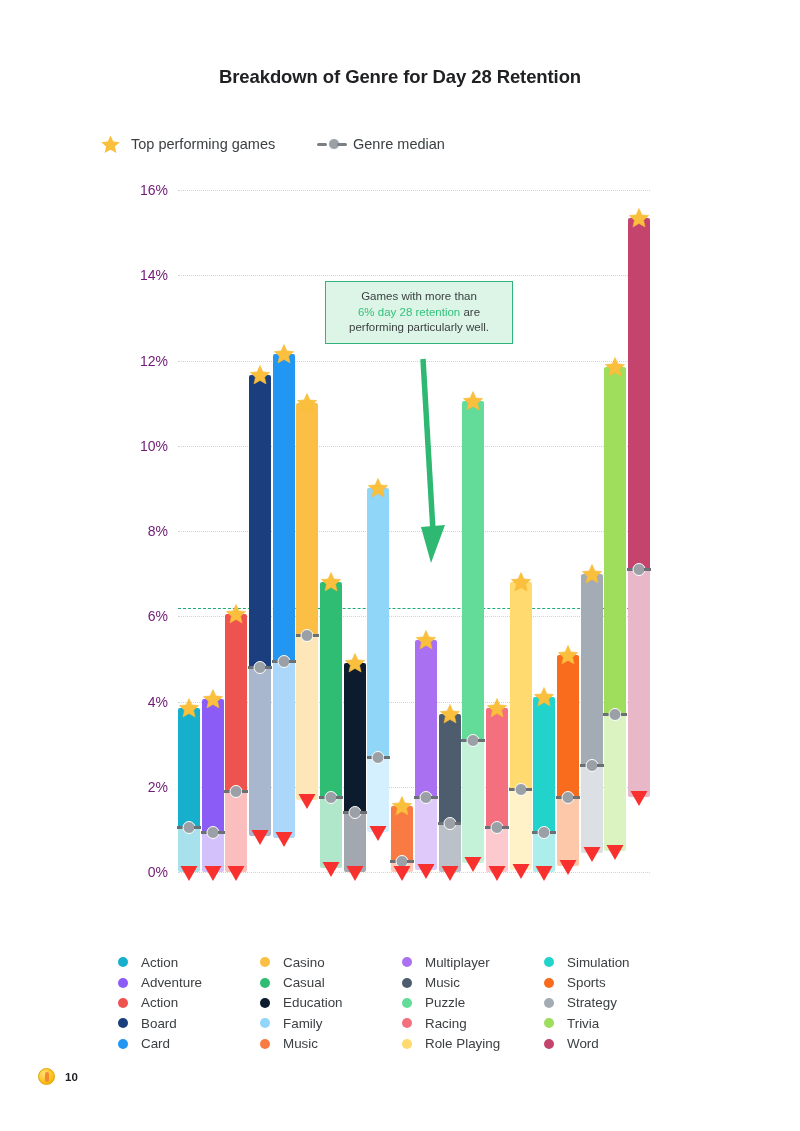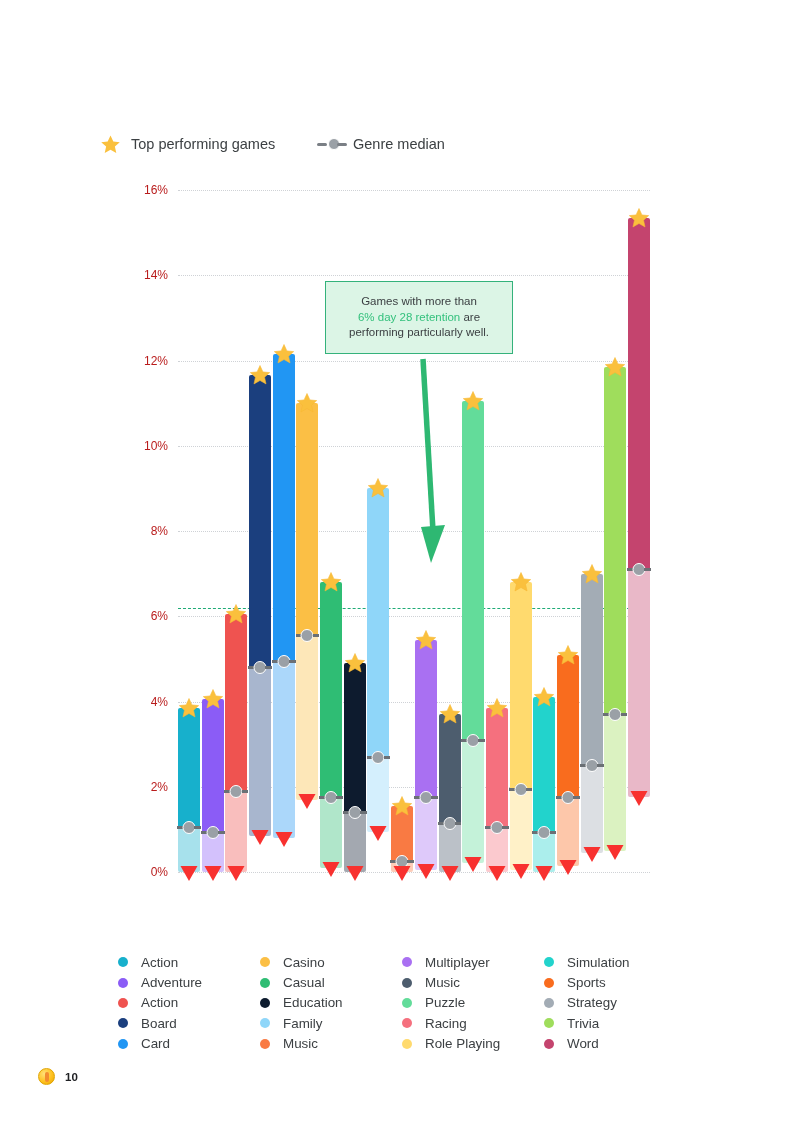--- a/index.html
+++ b/index.html
@@ -33,41 +33,41 @@
   .medglyph .ml{position:absolute;top:6px;height:3px;width:10px;background:#7a7f85;border-radius:2px;}
   .medglyph .ml.l{left:0;}
   .medglyph .ml.r{right:0;}
   .medglyph .md{position:absolute;left:11px;top:1px;width:12px;height:12px;border-radius:50%;background:#9aa0a6;border:1.5px solid #fff;box-sizing:border-box;}
 
   
   #plot{position:absolute;left:178px;top:190px;width:472px;height:682px;}
   .gridline{position:absolute;left:0;right:0;height:0;
     border-top:1.5px dotted #cfd2d6;}
   .ylabel{position:absolute;right:calc(100% + 10px);transform:translateY(-50%);
-    font-size:12px;color:#b91c1c;white-space:nowrap;}
+    font-size:14px;color:#701a75;white-space:nowrap;}
   .threshold{position:absolute;left:0;right:0;height:0;border-top:1.7px dashed #1fab76;}
 
   .bar{position:absolute;bottom:0;}
   .bseg{position:absolute;left:0;right:0;border-radius:1px;}
   .bseg.top{border-radius:2px 2px 0 0;}
   .bseg.bot{border-radius:0 0 2px 2px;}
 
   .marker{position:absolute;left:50%;transform:translateX(-50%);}
   .m-star{width:23px;height:22px;}
   .m-med{width:100%;height:13px;}
   .m-med .mline{position:absolute;top:5px;height:3px;width:30%;background:#6b7075;}
   .m-med .mline.l{left:-4%;}
   .m-med .mline.r{right:-4%;}
   .m-med .mdot{position:absolute;left:50%;top:0;transform:translateX(-50%);
     width:13px;height:13px;border-radius:50%;background:#9aa0a6;border:1.6px solid #fff;box-sizing:border-box;}
   .m-tri{width:19px;height:17px;}
 
   
   .annbox{
-    position:absolute;left:325px;top:281px;width:188px;height:73px;
+    position:absolute;left:325px;top:281px;width:188px;height:63px;
     background:#dcf5e6;border:1.6px solid #34b27b;box-sizing:border-box;
     display:flex;align-items:center;justify-content:center;
   }
   .anntext{font-size:11.5px;line-height:15.5px;color:#3c4043;text-align:center;padding:0 6px;}
   .anntext .hl{color:#34c17d;font-weight:normal;}
   .annarrow{position:absolute;left:405px;top:355px;width:60px;height:215px;}
 
   
   #legend{position:absolute;left:118px;top:952px;width:570px;
     display:grid;grid-template-columns:repeat(4,142px);grid-auto-flow:column;
@@ -83,20 +83,21 @@
     border:1px solid #e0a400;box-sizing:border-box;position:relative;margin-right:10px;}
   .coin:after{content:"";position:absolute;left:50%;top:3px;transform:translateX(-50%);
     width:4px;height:10px;border-radius:2px;background:#f28b30;}
   .pgnum{font-size:11.5px;font-weight:bold;color:#202124;}
 </style>
 </head>
 <body>
 
 <div id="page">
 
+  <div class="title">Breakdown of Genre for Day 28 Retention</div>
 
   <div class="keyrow">
     <div class="keyitem key-star">
       <span class="kglyph">
         <svg class="star-sh" viewBox="0 0 24 24">
             <polygon points="12,1.6 15.2,8.6 22.6,9.4 17,14.4 18.6,21.8 12,18 5.4,21.8 7,14.4 1.4,9.4 8.8,8.6" fill="#fac03d"></polygon>
           </svg>
       </span>
       <span class="klabel">Top performing games</span>
     </div>

